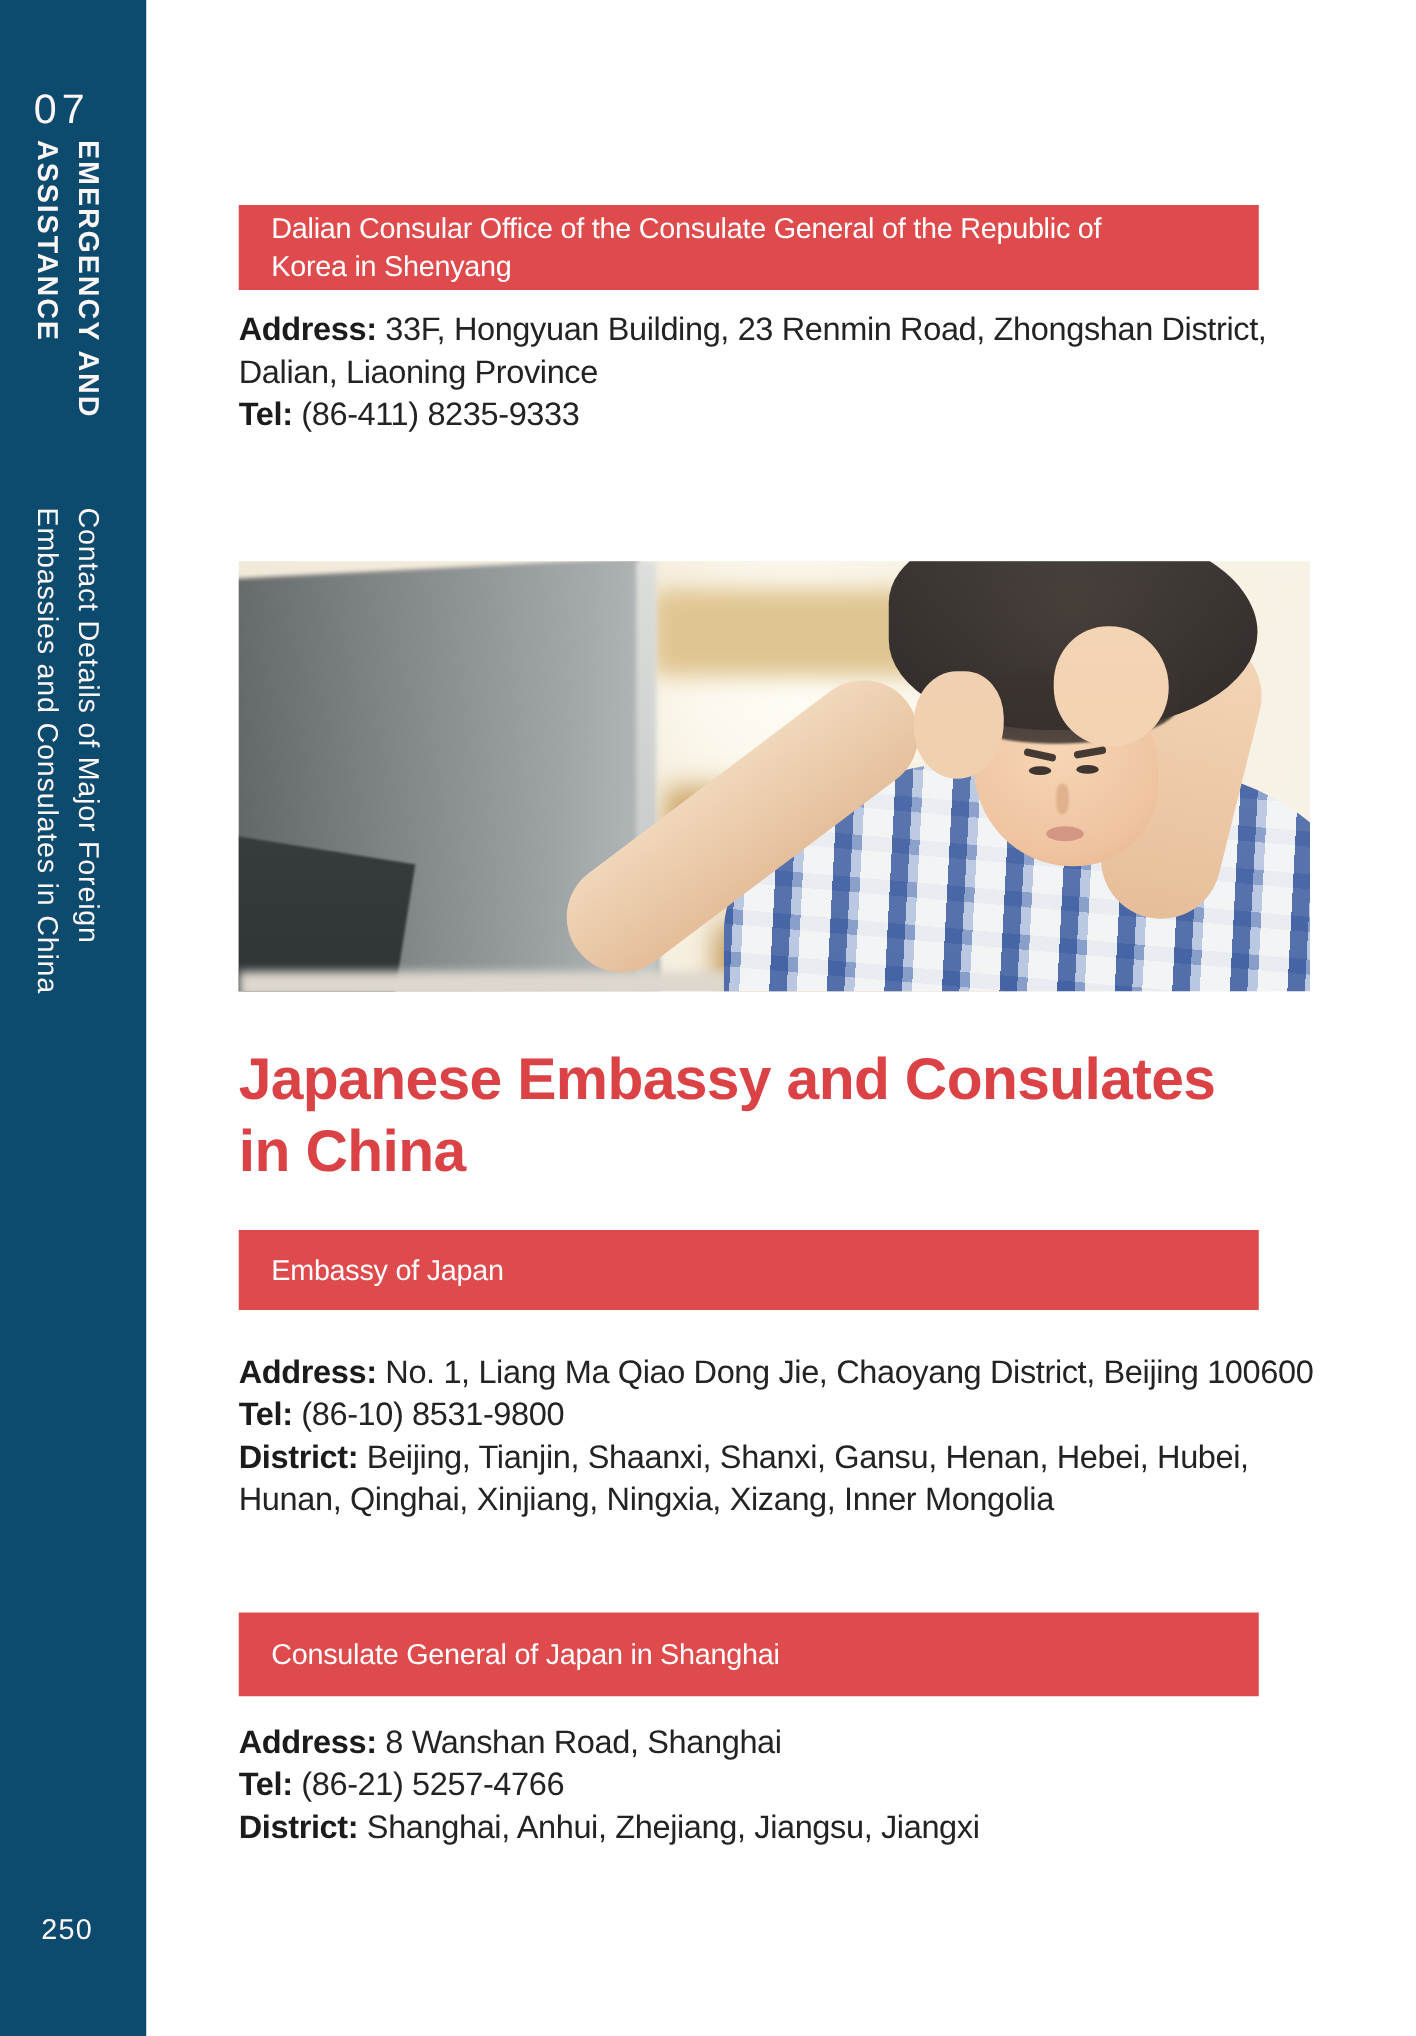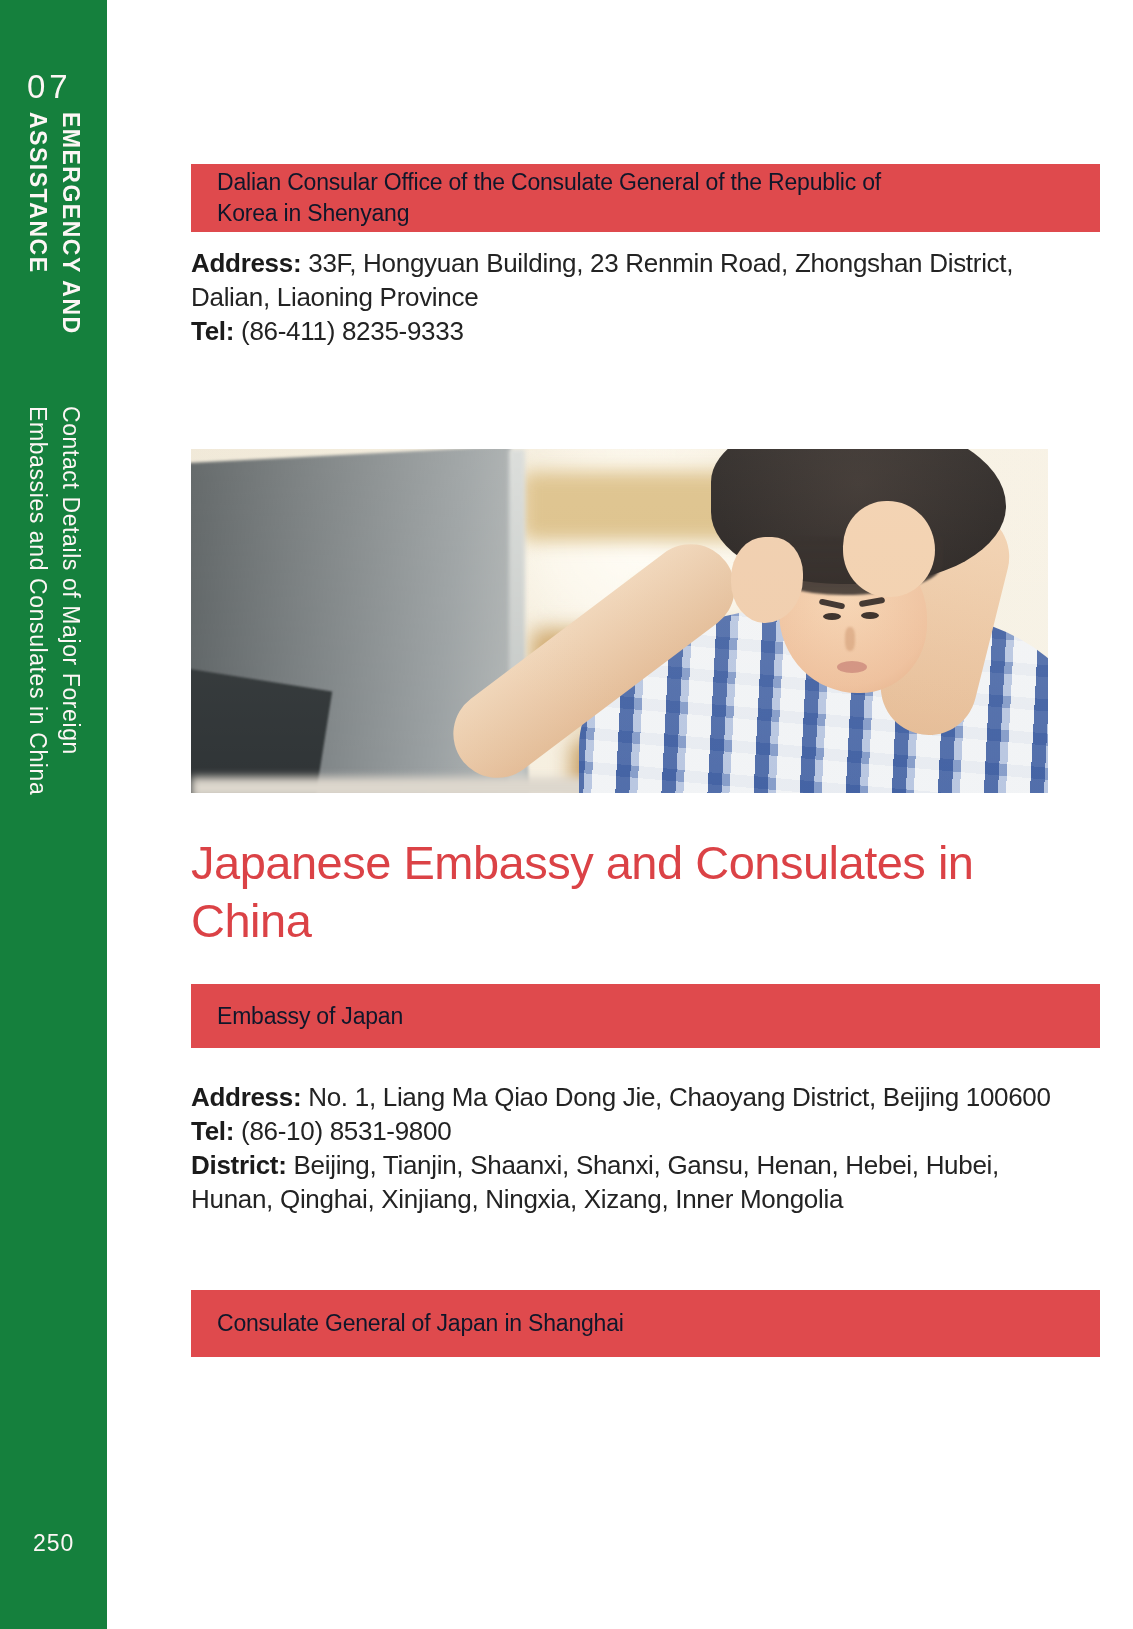--- a/index.html
+++ b/index.html
@@ -1,51 +1,51 @@
 <!DOCTYPE html>
 <html><head>
 <meta charset="utf-8">
 <style>
   html,body{margin:0;padding:0;background:#ffffff;}
   .page{
     position:relative;width:1133px;height:1629px;overflow:hidden;background:#ffffff;
     font-family:"Liberation Sans","DejaVu Sans",sans-serif;
   }
   
-  .sidebar{position:absolute;left:0;top:0;width:107px;height:1629px;background:#15803d;}
+  .sidebar{position:absolute;left:0;top:0;width:117px;height:1629px;background:#0c4a6e;}
   .chapter-number{
     position:absolute;top:68px;left:27px;color:#fdf6f5;font-size:33px;font-weight:400;letter-spacing:4px;
   }
   .v-block{position:absolute;color:#fdf6f5;writing-mode:vertical-rl;}
   .v-bold{top:112px;left:21px;font-weight:700;font-size:23px;line-height:33px;letter-spacing:1.5px;}
   .v-reg{top:406px;left:21px;font-weight:400;font-size:23px;line-height:33px;letter-spacing:0.6px;}
   .page-number{position:absolute;bottom:72px;left:33px;color:#fdf6f5;font-size:23px;letter-spacing:1px;}
 
   
   .content{position:absolute;left:191px;top:0;width:880px;height:1629px;}
   .banner{
-    position:absolute;left:0;width:909px;background:#DF4A4D;color:#0f172a;
+    position:absolute;left:0;width:816px;background:#DF4A4D;color:#ffffff;
     display:flex;align-items:center;box-sizing:border-box;padding:6px 26px;
     font-size:23px;line-height:31px;letter-spacing:-0.2px;
   }
   .banner span{max-width:720px;display:block;}
   .banner1{top:164px;height:68px;}
   .banner2{top:984px;height:64px;}
   .banner3{top:1290px;height:67px;}
 
   .details{position:absolute;left:0;width:880px;color:#232323;}
   .details p{margin:0;font-size:26px;line-height:34px;letter-spacing:-0.3px;}
   .details b{font-weight:700;color:#1b1b1b;}
   .details1{top:246px;}
   .details2{top:1080px;}
   .details3{top:1376px;}
 
   .page-heading{
     position:absolute;left:0;top:834px;width:820px;margin:0;
-    color:#DB4246;font-size:47px;line-height:58px;font-weight:400;letter-spacing:-0.5px;
+    color:#DB4246;font-size:47px;line-height:58px;font-weight:700;letter-spacing:-0.5px;
   }
 
   
   .photo{
     position:absolute;left:0;top:449px;width:857px;height:344px;overflow:hidden;
     background:linear-gradient(115deg,#efe7d6 0%,#f6efdf 40%,#f7f2e6 100%);
   }
   .photo *{position:absolute;}
   .ph-window{left:300px;top:-40px;width:300px;height:260px;background:radial-gradient(closest-side,#fffdf7 0%,rgba(255,252,244,0.65) 60%,rgba(255,252,244,0) 100%);filter:blur(6px);}
   .ph-shelf-a{left:330px;top:22px;width:250px;height:70px;background:#dcc088;border-radius:10px;filter:blur(9px);}
@@ -150,15 +150,20 @@
     <div class="details details2">
       <p><b>Address:</b> <span>No. 1, Liang Ma Qiao Dong Jie, Chaoyang District, Beijing 100600</span></p>
       <p><b>Tel:</b> <span>(86-10) 8531-9800</span></p>
       <p><b>District:</b> <span>Beijing, Tianjin, Shaanxi, Shanxi, Gansu, Henan, Hebei, Hubei, Hunan, Qinghai, Xinjiang, Ningxia, Xizang, Inner Mongolia</span></p>
     </div>
 
     <div class="banner banner3">
       <span>Consulate General of Japan in Shanghai</span>
     </div>
 
+    <div class="details details3">
+      <p><b>Address:</b> <span>8 Wanshan Road, Shanghai</span></p>
+      <p><b>Tel:</b> <span>(86-21) 5257-4766</span></p>
+      <p><b>District:</b> <span>Shanghai, Anhui, Zhejiang, Jiangsu, Jiangxi</span></p>
+    </div>
 
   </main>
 </div>
 
 </body></html>

